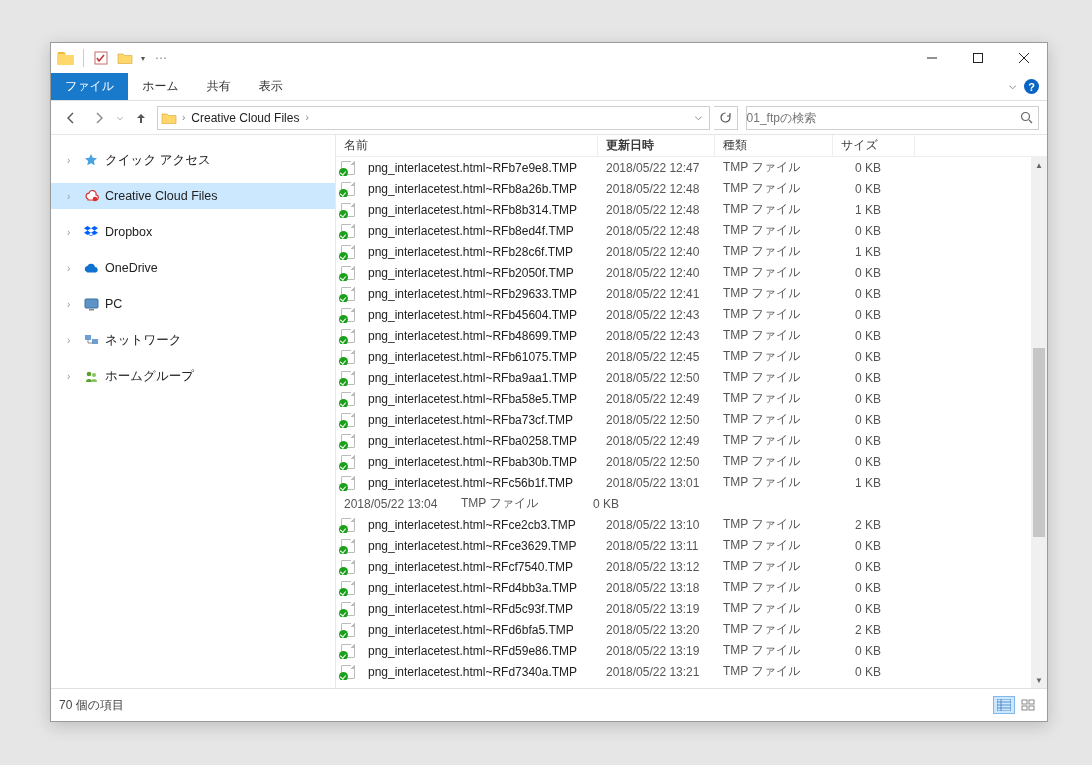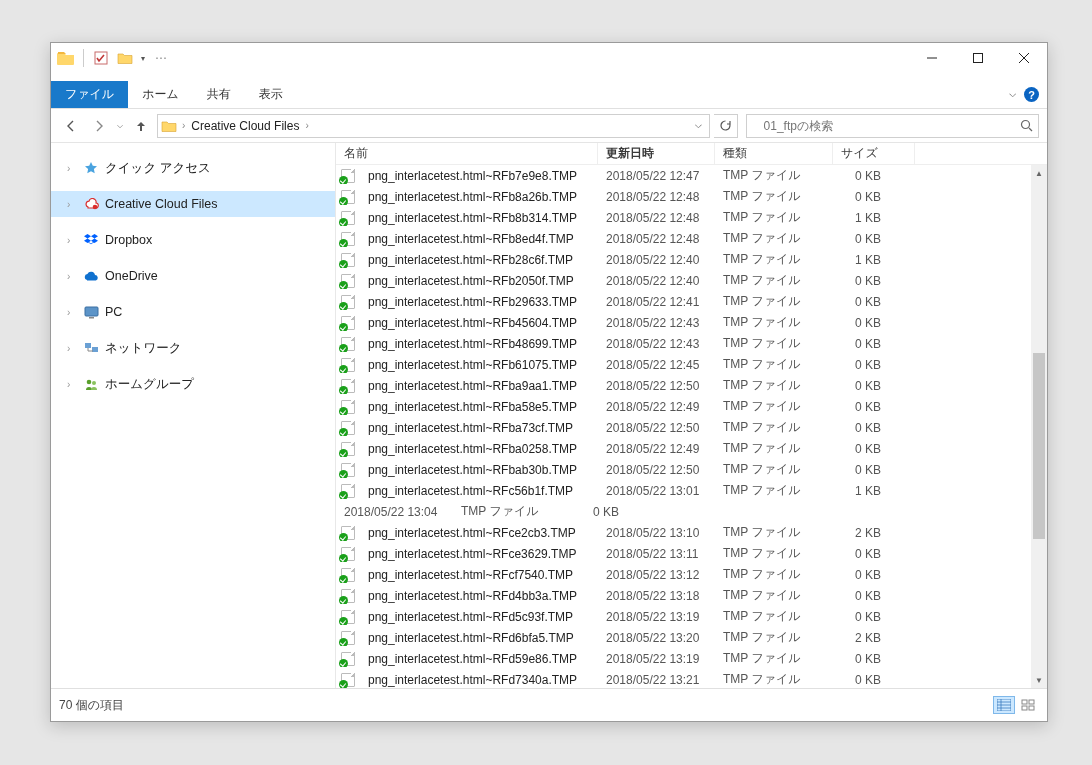--- a/index.html
+++ b/index.html
@@ -14,41 +14,41 @@
   .titlebar-left { display: flex; align-items: center; padding-left: 4px; gap: 2px; }
   .folder-ico { width: 18px; height: 16px; }
   .qat-sep { width: 1px; height: 18px; background: #ccc; margin: 0 4px; }
   .qat-btn { width: 22px; height: 22px; display: flex; align-items: center; justify-content: center; }
   .qat-dd { width: 10px; height: 22px; display: flex; align-items: center; justify-content: center; color: #555; font-size: 8px; }
   .titlebar-spacer { flex: 1; }
   .win-btns { display: flex; }
   .win-btn { width: 46px; height: 30px; display: flex; align-items: center; justify-content: center; color: #222; }
   .win-btn svg { width: 10px; height: 10px; }
   
-  .ribbon { height: 28px; display: flex; align-items: stretch; border-bottom: 1px solid #e0e0e0; margin-top: 8px; }
+  .ribbon { height: 28px; display: flex; align-items: stretch; border-bottom: 1px solid #e0e0e0; }
   .ribbon-tab { padding: 0 14px; font-size: 12px; display: flex; align-items: center; color: #333; }
   .ribbon-tab.file { background: #1979ca; color: #fff; }
   .ribbon-spacer { flex: 1; }
   .ribbon-right { display: flex; align-items: center; padding-right: 8px; gap: 8px; }
   .ribbon-dd { font-size: 9px; color: #555; }
   .help-ico { width: 15px; height: 15px; border-radius: 50%; background: #0a64c2; color: #fff; font-size: 11px; display: flex; align-items: center; justify-content: center; font-weight: bold; }
   
   .navbar { height: 34px; display: flex; align-items: center; padding: 0 8px; gap: 4px; background: #fff; border-bottom: 1px solid #e5e5e5; }
   .nav-btn { width: 24px; height: 24px; display: flex; align-items: center; justify-content: center; color: #555; }
   .nav-btn svg { width: 14px; height: 14px; }
   .nav-dd { width: 10px; font-size: 8px; color: #666; text-align: center; }
   .addr { flex: 1.7; height: 24px; border: 1px solid #cfcfcf; display: flex; align-items: center; background: #fff; }
   .addr-ico { width: 22px; display: flex; align-items: center; justify-content: center; }
   .crumb { font-size: 12px; color: #222; padding: 0 4px; }
   .crumb-sep { color: #888; font-size: 10px; padding: 0 2px; }
   .addr-spacer { flex: 1; }
   .addr-dd { width: 20px; text-align: center; color: #555; font-size: 9px; }
   .addr-refresh { width: 24px; height: 24px; border: 1px solid #cfcfcf; border-left: none; display: flex; align-items: center; justify-content: center; }
   .search { flex: 0.9; height: 24px; border: 1px solid #cfcfcf; display: flex; align-items: center; margin-left: 4px; }
-  .search input { flex: 1; border: none; outline: none; font-size: 12px; padding: 0 17px; color: #888; background: transparent; }
+  .search input { flex: 1; border: none; outline: none; font-size: 12px; padding: 0 0; color: #888; background: transparent; }
   .search-ico { width: 24px; display: flex; align-items: center; justify-content: center; color: #555; }
   
   .content { flex: 1; display: flex; overflow: hidden; }
   .nav-pane { width: 285px; border-right: 1px solid #e8e8e8; padding-top: 12px; overflow: hidden; }
   .tree-item { height: 26px; display: flex; align-items: center; font-size: 12.5px; color: #222; padding-left: 16px; gap: 6px; }
   .tree-item.selected { background: #cce8ff; }
   .tree-caret { width: 10px; color: #999; font-size: 10px; }
   .tree-ico { width: 16px; height: 16px; display: flex; align-items: center; justify-content: center; }
   .tree-sep { height: 10px; }
   .file-pane { flex: 1; display: flex; flex-direction: column; overflow: hidden; }

